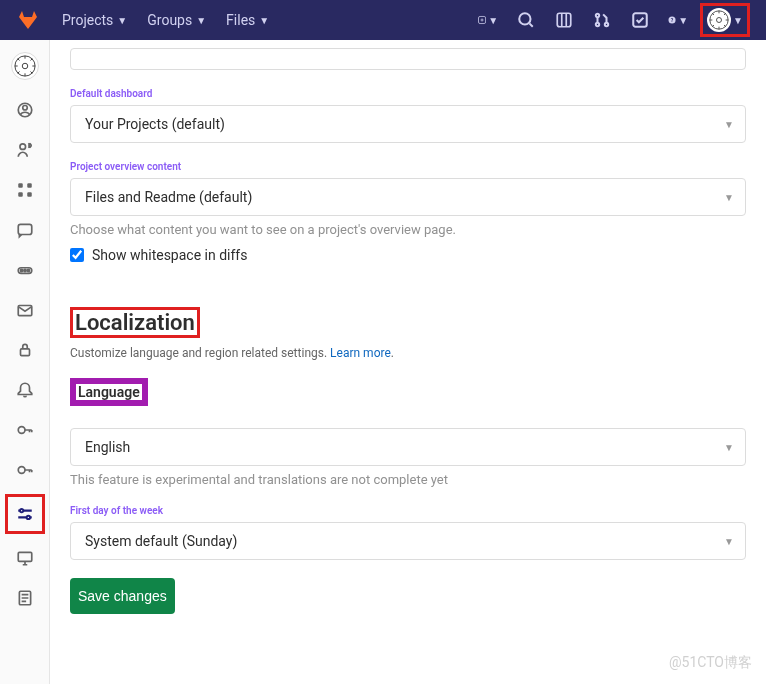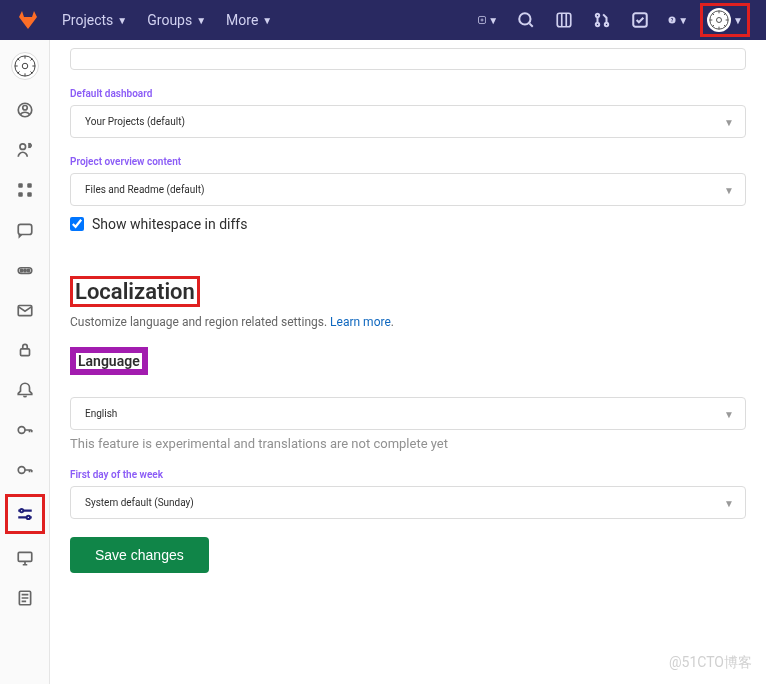--- a/index.html
+++ b/index.html
@@ -25,35 +25,35 @@
     .sidebar-item.active { color: #1f1f7a; }
     .sidebar-item svg { width: 18px; height: 18px; }
     .sidebar-avatar { width: 28px; height: 28px; border-radius: 50%; background: #fff; border: 1px solid #ddd; display: flex; align-items: center; justify-content: center; margin-bottom: 6px; }
     .sidebar-highlight { border: 3px solid #e02020; width: 40px; height: 40px; display: flex; align-items: center; justify-content: center; }
     
     
     .content { margin-left: 50px; padding: 0 20px; height: calc(100% - 40px); overflow: hidden; }
     .form-group { margin-bottom: 18px; }
     .help-text { color: #919191; font-size: 13px; margin-top: 6px; }
     .label { font-weight: 600; color: #8b5cf6; margin-bottom: 6px; display: block; font-size: 10px; }
-    .select { width: 100%; border: 1px solid #dcdcdc; border-radius: 4px; padding: 10px 30px 10px 14px; font-size: 10px; color: #2e2e2e; background: #fff; appearance: none; position: relative; }
+    .select { width: 100%; border: 1px solid #dcdcdc; border-radius: 4px; padding: 10px 30px 10px 14px; font-size: 14px; color: #2e2e2e; background: #fff; appearance: none; position: relative; }
     .select-wrap { position: relative; }
     .select-arrow { position: absolute; right: 12px; top: 50%; transform: translateY(-50%); pointer-events: none; color: #999; }
     .first-block { border: 1px solid #dcdcdc; border-radius: 4px; padding: 10px 14px; margin-top: 8px; }
     .checkbox-row { display: flex; align-items: center; gap: 8px; margin-top: 10px; }
     .checkbox-row input { width: 14px; height: 14px; }
     
     .section-title { font-size: 22px; font-weight: 600; margin-top: 26px; margin-bottom: 8px; display: inline-block; padding: 0 2px; }
     .section-title.hl { border: 3px solid #e02020; }
     .section-sub { color: #666; font-size: 12px; margin-bottom: 18px; }
     .section-sub a { color: #1068bf; text-decoration: none; }
     .lang-label { font-weight: 600; display: inline-block; padding: 0 2px; }
     .lang-label.hl { border: 6px solid #a21caf; }
     
-    .btn-save { background: #108548; color: #fff; border: none; border-radius: 4px; padding: 10px 25px; font-size: 14px; cursor: pointer; font-weight: 500; }
+    .btn-save { background: #108548; color: #fff; border: none; border-radius: 4px; padding: 10px 8px; font-size: 14px; cursor: pointer; font-weight: 500; }
     
     .watermark { position: absolute; bottom: 12px; right: 14px; color: #d0d0d0; font-size: 14px; }
     .caret { font-size: 10px; }
   </style>
 </head>
 <body>
 
 <div class="topnav">
   <div class="logo">
     <svg viewBox="0 0 24 24" fill="#fc6d26">
@@ -63,21 +63,21 @@
   <div class="nav-items">
     <div class="nav-item">
         <span>Projects</span>
         <span class="caret">▼</span>
       </div>
     <div class="nav-item">
         <span>Groups</span>
         <span class="caret">▼</span>
       </div>
     <div class="nav-item">
-        <span>More</span>
+        <span>Files</span>
         <span class="caret">▼</span>
       </div>
   </div>
   <div class="spacer"></div>
   <div class="nav-icons">
     <div class="nav-icon plus-group">
       <svg viewBox="0 0 16 16" fill="none" stroke="#d1d1f0" stroke-width="1.5">
           <rect x="1" y="1" width="14" height="14" rx="3"></rect>
           <path d="M8 5v6M5 8h6"></path>
         </svg>
@@ -240,20 +240,21 @@
       <span class="select-arrow caret">▼</span>
     </div>
   </div>
 
   <div class="form-group">
     <label class="label">Project overview content</label>
     <div class="select-wrap">
       <div class="select"><span>Files and Readme (default)</span></div>
       <span class="select-arrow caret">▼</span>
     </div>
+    <div class="help-text">Choose what content you want to see on a project's overview page.</div>
     <div class="checkbox-row">
       <input type="checkbox" checked="" style="">
       <span>Show whitespace in diffs</span>
     </div>
   </div>
 
   <h2 class="section-title hl">Localization</h2>
   <div class="section-sub">
     <span>Customize language and region related settings.</span>
     <a href="#">Learn more</a>.

